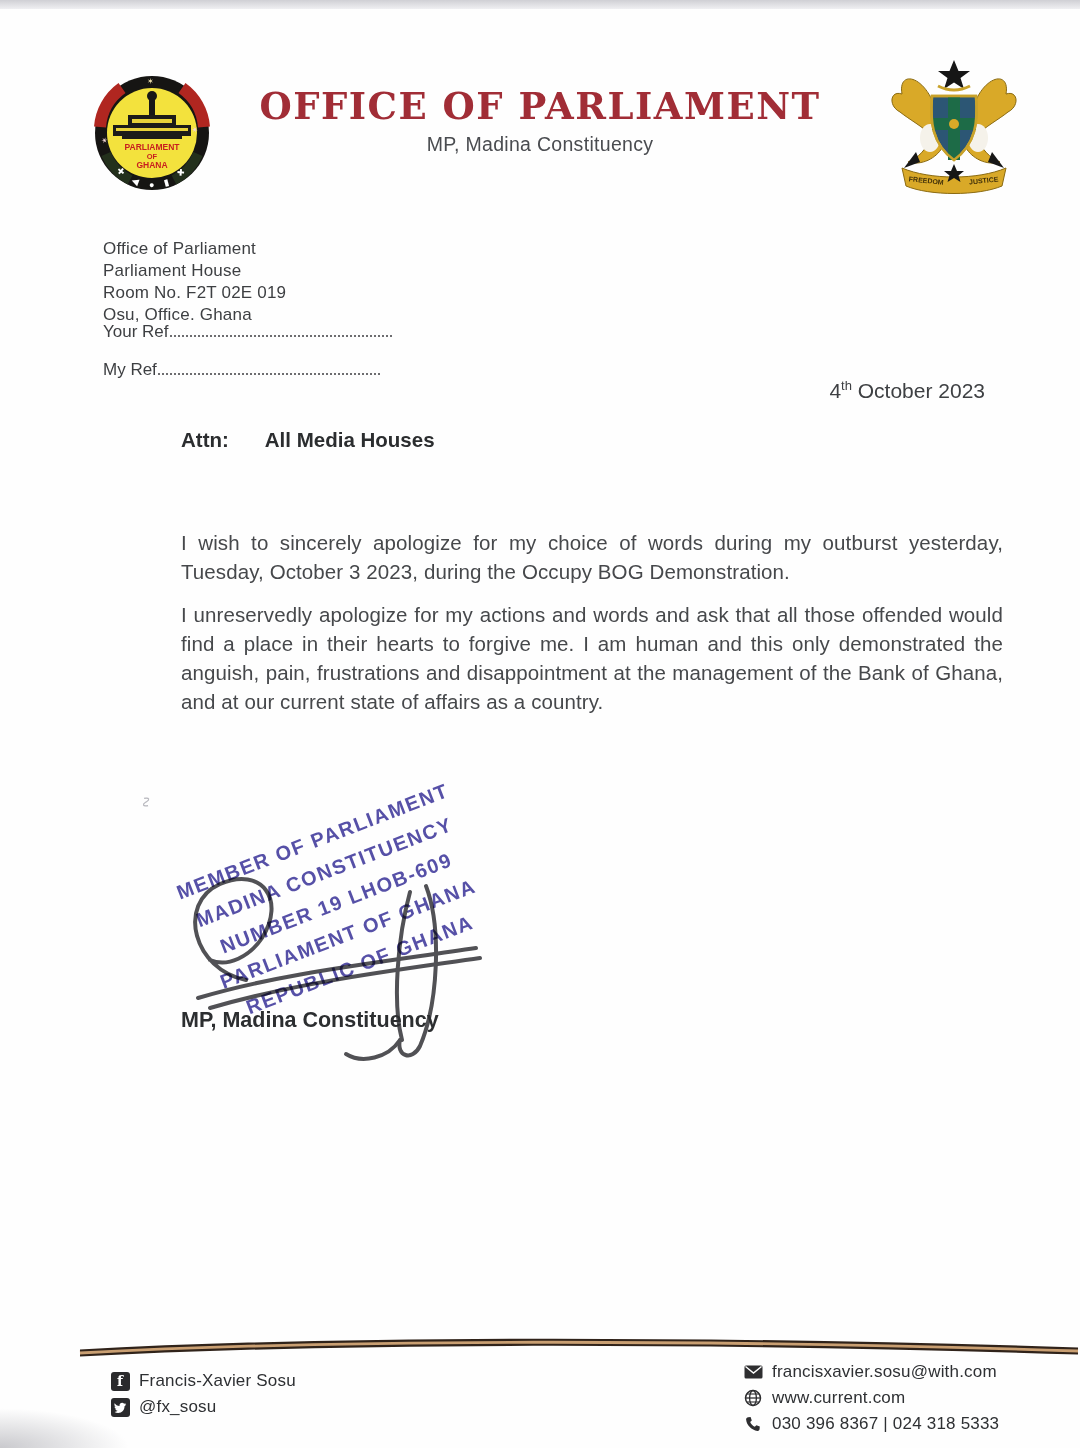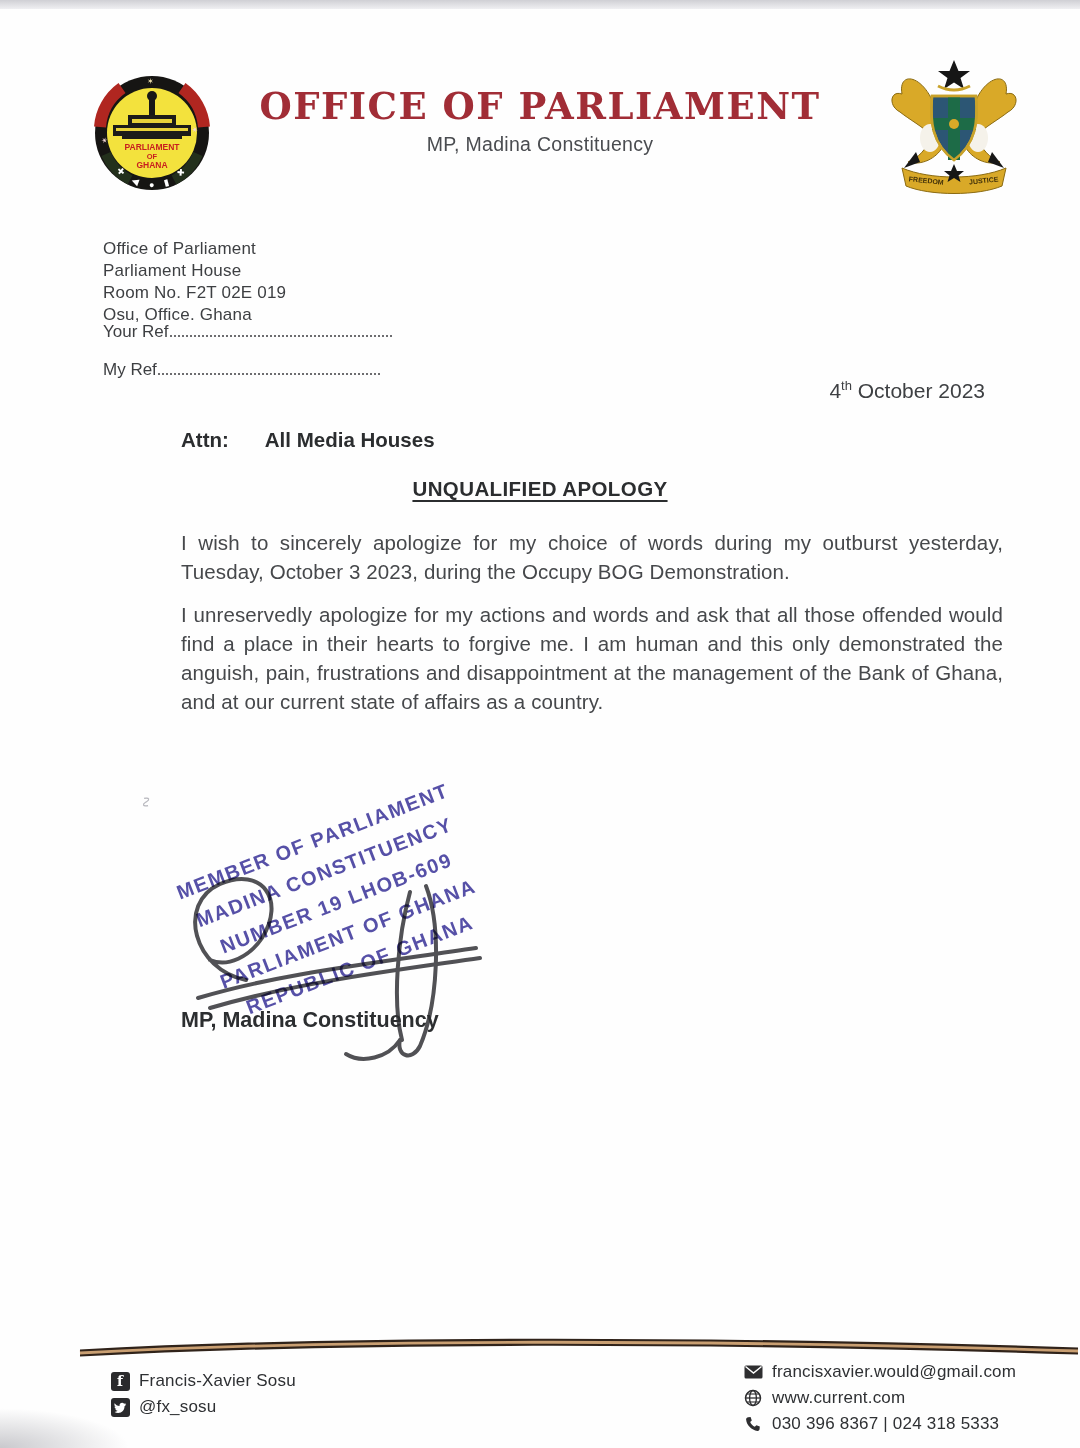--- a/index.html
+++ b/index.html
@@ -160,23 +160,20 @@
   </div>
 
   <div class="date-row">
     <span>4</span><sup>th</sup><span> October 2023</span>
   </div>
 
   <div class="attn">
     <span class="lbl">Attn:</span><span>All Media Houses</span>
   </div>
 
-  <div class="subject">
-    <span>UNQUALIFIED APOLOGY</span>
-  </div>
 
   <div class="para p1">I wish to sincerely apologize for my choice of words during my outburst yesterday, Tuesday, October 3 2023, during the Occupy BOG Demonstration.</div>
   <div class="para p2">I unreservedly apologize for my actions and words and ask that all those offended would find a place in their hearts to forgive me. I am human and this only demonstrated the anguish, pain, frustrations and disappointment at the management of the Bank of Ghana, and at our current state of affairs as a country.</div>
   <div class="smudge">∿</div>
 
   <div class="stamp">
     <div>MEMBER OF PARLIAMENT</div>
     <div>MADINA CONSTITUENCY</div>
     <div>NUMBER 19 LHOB-609</div>
     <div>PARLIAMENT OF GHANA</div>
@@ -224,21 +221,21 @@
   </div>
 
   <div class="foot-right">
     <div class="foot-row">
       <span class="ic">
         <svg width="19" height="14" viewBox="0 0 19 14">
           <rect x="0.5" y="0.5" width="18" height="13" rx="1.5" fill="#2e2e30"></rect>
           <path d="M1.5,1.5 L9.5,8 L17.5,1.5" stroke="#ffffff" stroke-width="1.4" fill="none"></path>
         </svg>
       </span>
-      <span>francisxavier.would@gmail.com</span>
+      <span>francisxavier.sosu@with.com</span>
     </div>
     <div class="foot-row">
       <span class="ic">
         <svg width="18" height="18" viewBox="0 0 18 18">
           <circle cx="9" cy="9" r="7.5" fill="none" stroke="#2e2e30" stroke-width="1.5"></circle>
           <ellipse cx="9" cy="9" rx="3.4" ry="7.5" fill="none" stroke="#2e2e30" stroke-width="1.3"></ellipse>
           <line x1="1.5" y1="9" x2="16.5" y2="9" stroke="#2e2e30" stroke-width="1.3"></line>
           <line x1="2.5" y1="5" x2="15.5" y2="5" stroke="#2e2e30" stroke-width="1.1"></line>
           <line x1="2.5" y1="13" x2="15.5" y2="13" stroke="#2e2e30" stroke-width="1.1"></line>
         </svg>

